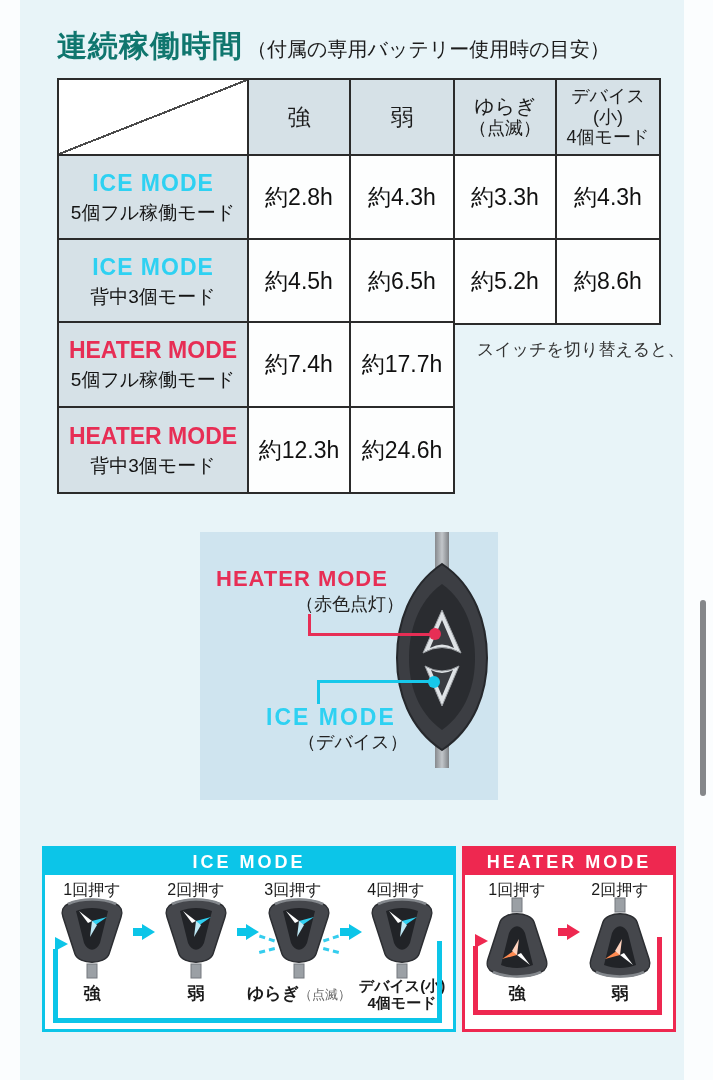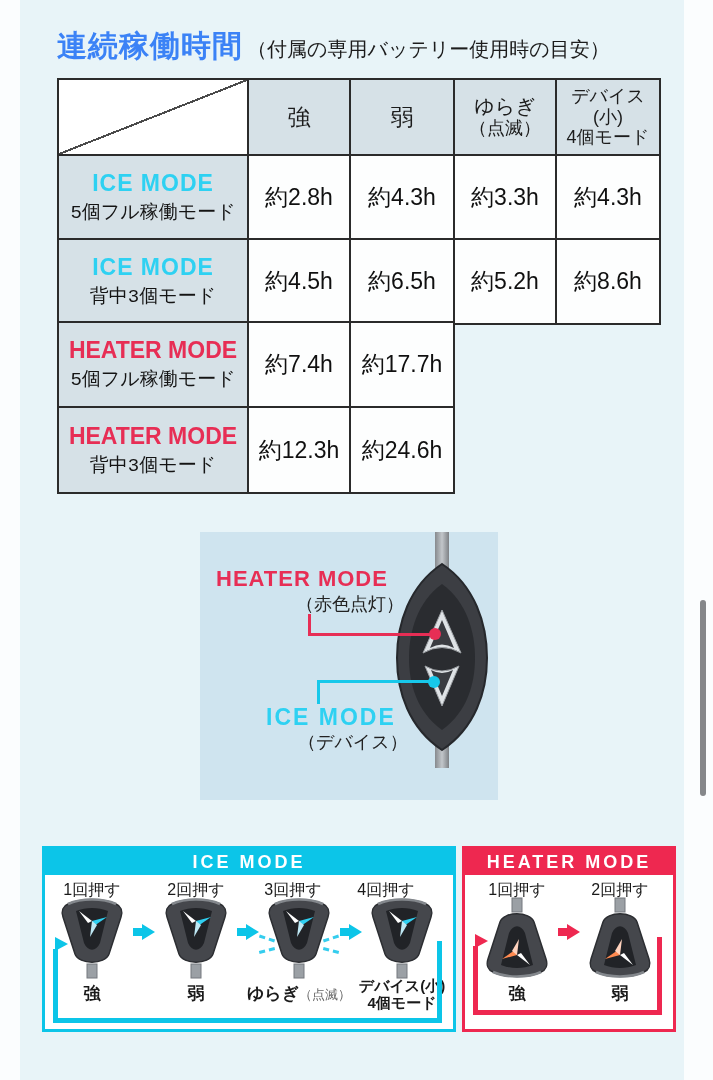--- a/index.html
+++ b/index.html
@@ -8,37 +8,37 @@
     position:relative;
     font-family:"Liberation Sans","DejaVu Sans",sans-serif;
     background:#fbfdfe;
     overflow:hidden;
     color:#1c1c1c;
   }
   .content-bg { position:absolute; left:20px; top:0; width:664px; height:1080px; background:#e8f4f8; }
 
   
   .title-wrap { position:absolute; left:57px; top:26px; width:600px; white-space:nowrap; }
-  .title-main { font-size:30px; font-weight:bold; color:#3b82f6; letter-spacing:1px; }
+  .title-main { font-size:30px; font-weight:bold; color:#0f766e; letter-spacing:1px; }
   .title-sub  { font-size:20px; font-weight:500; color:#1c1c1c; margin-left:4px; }
 
   
   table.rt { position:absolute; border-collapse:collapse; table-layout:fixed; background:#fdfefe; }
   table.rt td { border:2px solid #2b2b2b; text-align:center; vertical-align:middle; padding:0; }
   #tableA { left:57px; top:78px; }
   #tableB { left:57px; top:321px; }
   .corner-cell { background:#ffffff;
      background-image:linear-gradient(to bottom right, transparent calc(50% - 1px), #4a4a4a calc(50% - 1px), #4a4a4a calc(50% + 1px), transparent calc(50% + 1px)); }
   .hdr-cell { background:#d6e1e7; font-size:23px; font-weight:500; line-height:1.15; }
   .hdr-cell .small { display:block; font-size:18px; }
   .hdr-cell .small2 { display:block; font-size:20px; }
   .label-cell { background:#d6e1e7; line-height:1.3; }
   .mode-ice { display:block; font-size:23px; font-weight:bold; color:#2ed1f2; letter-spacing:1px; }
   .mode-heater { display:block; font-size:23px; font-weight:bold; color:#e72e55; letter-spacing:0px; }
-  .sub-label { display:block; font-size:19px; color:#141414; margin-top:2px;font-family:Liberation Mono, monospace; }
+  .sub-label { display:block; font-size:19px; color:#141414; margin-top:2px; }
   .val-cell { font-size:23px; color:#101010; background:#fdfefe; }
   tr.dashed-below td { border-bottom:2px dashed #4f4f4f; }
 
   
   .note { position:absolute; left:460px; top:337px; width:215px; font-size:17px; color:#333; line-height:1.5; }
   .note div { white-space:nowrap; }
   .note div.ind { padding-left:17px; }
 
   
   .switch-panel { position:absolute; left:200px; top:532px; width:298px; height:268px; background:#cfe4ef; overflow:hidden; }
@@ -151,20 +151,21 @@
           <span class="mode-heater">HEATER MODE</span>
           <span class="sub-label">背中3個モード</span>
         </td>
     <td class="val-cell">約12.3h</td>
     <td class="val-cell">約24.6h</td>
   </tr>
 </tbody>
   </table>
 
 <div class="note">
+  <div class="ind">スイッチを切り替えると、</div>
 </div>
 
 <div class="switch-panel">
   <svg class="switch-svg" width="113" height="236" viewBox="0 0 113 236">
     <defs>
       <linearGradient id="cg" x1="0" y1="0" x2="1" y2="0">
         <stop offset="0" stop-color="#86898d"></stop>
           <stop offset="0.5" stop-color="#c2c6ca"></stop>
           <stop offset="1" stop-color="#7e8185"></stop>
       </linearGradient>
@@ -189,21 +190,21 @@
   <div class="ice-label">ICE MODE</div>
   <div class="ice-sub">（デバイス）</div>
 </div>
 
 <div class="mode-panel panel-ice">
   <div class="panel-head">ICE MODE</div>
 
   <div class="press-label" style="left:47px">1回押す</div>
   <div class="press-label" style="left:151px">2回押す</div>
   <div class="press-label" style="left:248px">3回押す</div>
-  <div class="press-label" style="left:341px">4回押す</div>
+  <div class="press-label" style="left:351px">4回押す</div>
 
   <svg class="device" style="left:47px" width="66" height="84" viewBox="0 0 66 84">
     <path d="M9,8 C22,2 44,2 57,8 C62,10 64,15 62,21 L50,58 C46,69 20,69 16,58 L4,21 C2,15 4,10 9,8 Z" fill="#45474c" stroke="#2c2e32" stroke-width="1.5"></path>
     <path d="M9,8 C22,2 44,2 57,8" stroke="#83878c" stroke-width="2.5" fill="none"></path>
     <path d="M17,15 C27,11 39,11 49,15 L41,47 C37,56 29,56 25,47 Z" fill="#212327"></path>
     <path d="M33,25 L20,15 L29,27 Z" fill="#ffffff"></path>
       <path d="M33,25 L48,21 L35,30 Z" fill="#2fd0f2"></path>
       <path d="M33,25 L31,41 L38,29 Z" fill="#bfe9f5"></path>
     <rect x="28" y="68" width="10" height="14" fill="#9ba0a5" stroke="#74797e"></rect>
   </svg>

